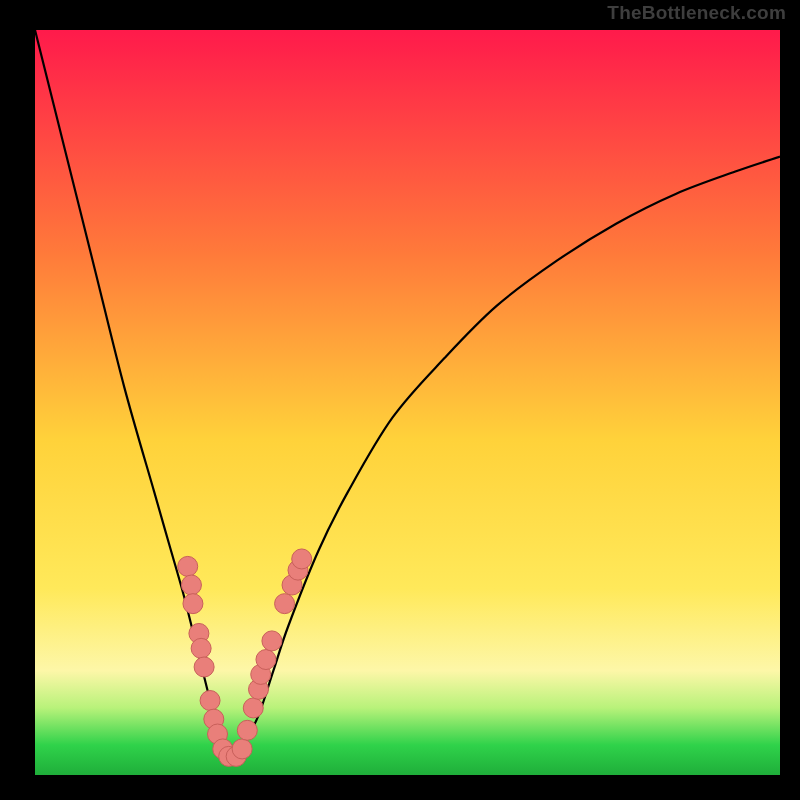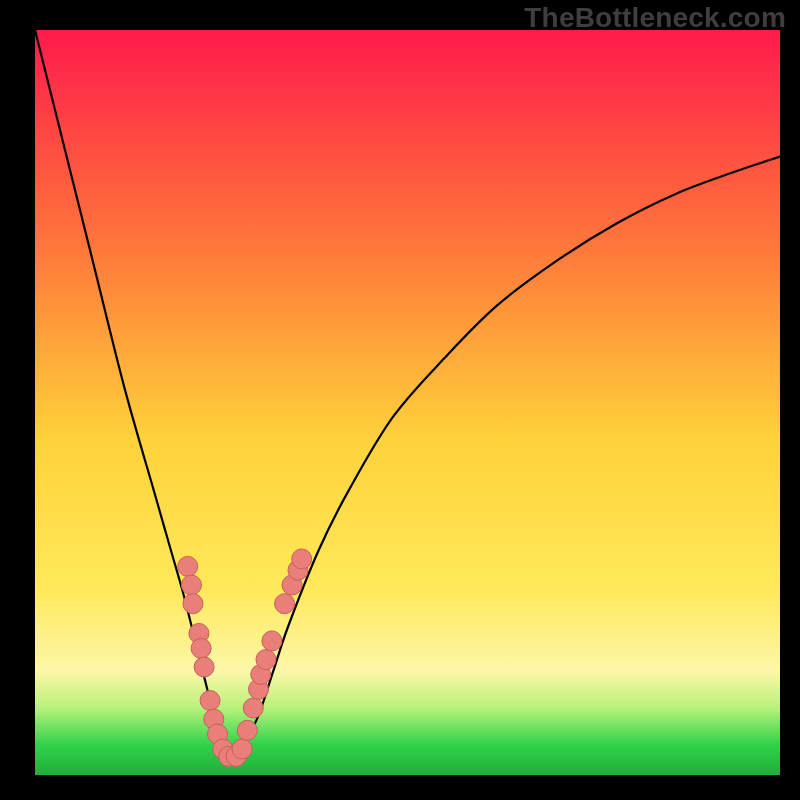--- a/index.html
+++ b/index.html
@@ -25,21 +25,21 @@
     top: 30px;
     width: 745px;
     height: 745px;
     box-sizing: border-box;
   }
   .watermark {
     position: absolute;
     top: 2px;
     right: 14px;
     color: #3e3e3e;
-    font-size: 28px;
+    font-size: 19px;
     font-weight: 600;
     letter-spacing: 0.2px;
     user-select: none;
   }
   svg { display: block; }
 </style>
 </head>
 <body>
 
 <div class="frame">

